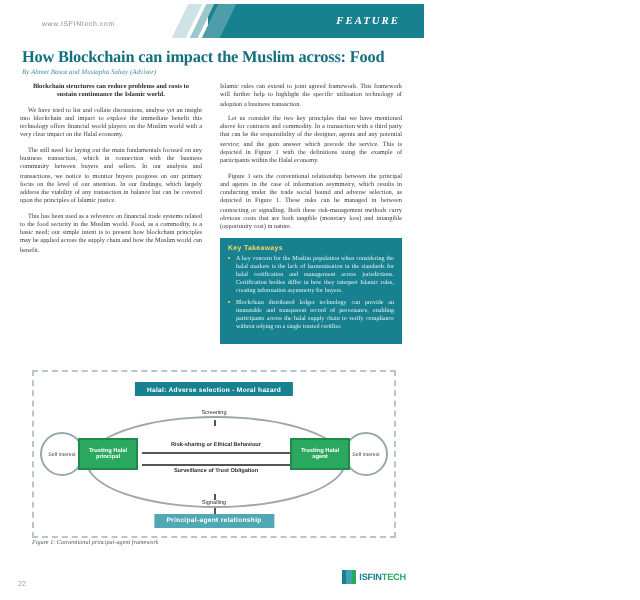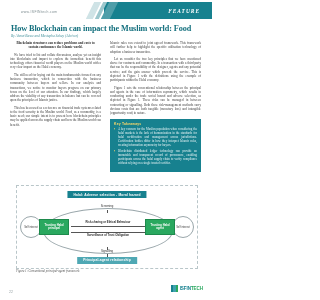--- a/index.html
+++ b/index.html
@@ -189,21 +189,21 @@
 
   <div class="header">
     <div class="hdr-band"></div>
     <div class="chev c1"></div>
     <div class="chev c2"></div>
     <div class="chev c3"></div>
     <div class="site-url">www.ISFINtech.com</div>
     <div class="feature-tag">FEATURE</div>
   </div>
 
-  <div class="title">How Blockchain can impact the Muslim world: Food</div>
+  <div class="title">How Blockchain can impact the Muslim across: Food</div>
   <div class="byline">By Ahmet Basoz and Mustapha Sahay (Advisor)</div>
 
   <div class="col col-left">
     <p class="lead">Blockchain structures can reduce problems and costs to sustain continuance the Islamic world.</p>
     <p class="para">We have tried to list and collate discussions, analyse yet an insight into blockchain and impact to explore the immediate benefit this technology offers financial world players on the Muslim world with a very clear impact on the Halal economy.</p>
     <p class="para">The still need for laying out the main fundamentals focused on any business transaction, which in connection with the business community between buyers and sellers. In our analysis and transactions, we notice to monitor buyers progress on our primary focus on the level of our attention. In our findings, which largely address the viability of any transaction in balance but can be covered upon the principles of Islamic justice.</p>
     <p class="para">This has been used as a reference on financial trade systems related to the food security in the Muslim world. Food, as a commodity, is a basic need; our simple intent is to present how blockchain principles may be applied across the supply chain and how the Muslim world can benefit.</p>
   </div>
 
   <div class="col col-right">

